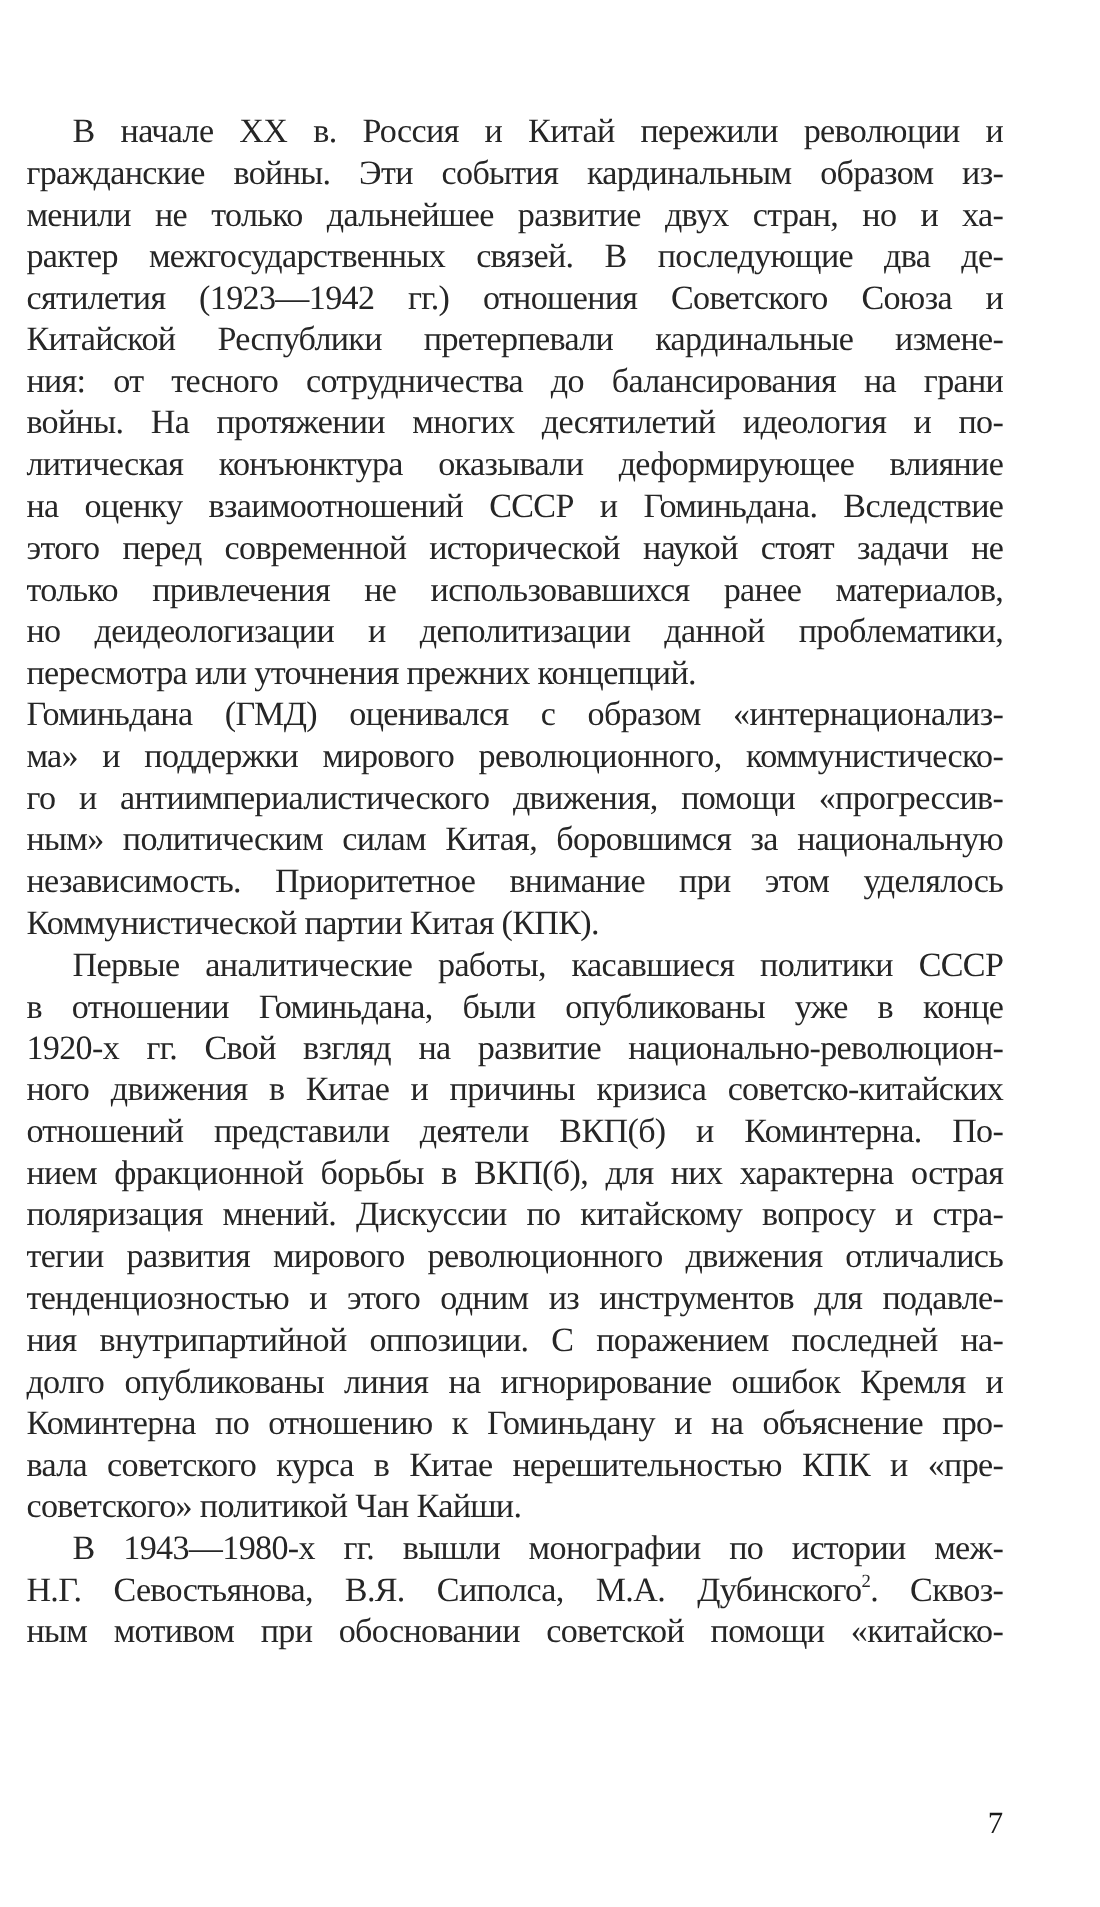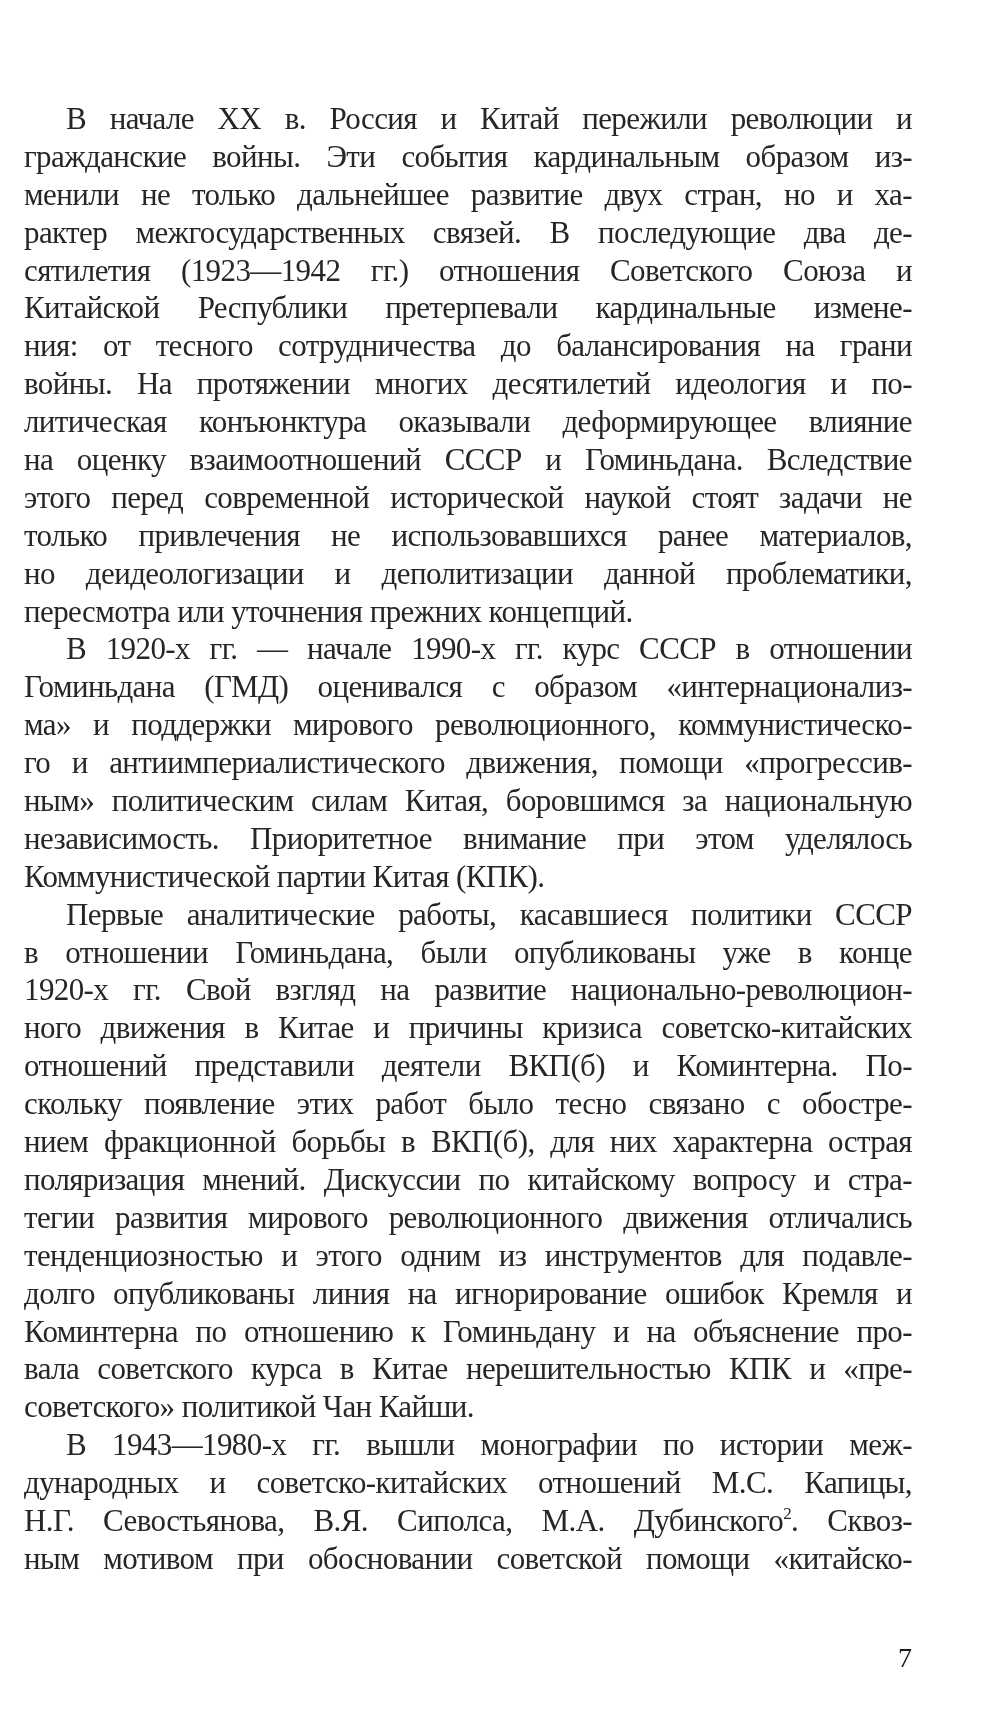--- a/index.html
+++ b/index.html
@@ -88,49 +88,47 @@
       <span class="line"><span class="txt">войны. На протяжении многих десятилетий идеология и по-</span></span>
       <span class="line"><span class="txt">литическая конъюнктура оказывали деформирующее влияние</span></span>
       <span class="line"><span class="txt">на оценку взаимоотношений СССР и Гоминьдана. Вследствие</span></span>
       <span class="line"><span class="txt">этого перед современной исторической наукой стоят задачи не</span></span>
       <span class="line"><span class="txt">только привлечения не использовавшихся ранее материалов,</span></span>
       <span class="line"><span class="txt">но деидеологизации и деполитизации данной проблематики,</span></span>
       <span class="line last"><span class="txt">пересмотра или уточнения прежних концепций.</span></span>
     </div>
 
     <div>
-      <span class="line indent"><span class="txt">В 1920-х гг. — начале 1990-х гг. курс СССР в отношении</span></span>
       <span class="line"><span class="txt">Гоминьдана (ГМД) оценивался с образом «интернационализ-</span></span>
       <span class="line"><span class="txt">ма» и поддержки мирового революционного, коммунистическо-</span></span>
       <span class="line"><span class="txt">го и антиимпериалистического движения, помощи «прогрессив-</span></span>
       <span class="line"><span class="txt">ным» политическим силам Китая, боровшимся за национальную</span></span>
       <span class="line"><span class="txt">независимость. Приоритетное внимание при этом уделялось</span></span>
       <span class="line last"><span class="txt">Коммунистической партии Китая (КПК).</span></span>
     </div>
 
     <div>
       <span class="line indent"><span class="txt">Первые аналитические работы, касавшиеся политики СССР</span></span>
       <span class="line"><span class="txt">в отношении Гоминьдана, были опубликованы уже в конце</span></span>
       <span class="line"><span class="txt">1920-х гг. Свой взгляд на развитие национально-революцион-</span></span>
       <span class="line"><span class="txt">ного движения в Китае и причины кризиса советско-китайских</span></span>
       <span class="line"><span class="txt">отношений представили деятели ВКП(б) и Коминтерна. По-</span></span>
-      <span class="line"><span class="txt">скольку появление этих работ было тесно связано с обостре-</span></span>
       <span class="line"><span class="txt">нием фракционной борьбы в ВКП(б), для них характерна острая</span></span>
       <span class="line"><span class="txt">поляризация мнений. Дискуссии по китайскому вопросу и стра-</span></span>
       <span class="line"><span class="txt">тегии развития мирового революционного движения отличались</span></span>
       <span class="line"><span class="txt">тенденциозностью и этого одним из инструментов для подавле-</span></span>
+      <span class="line"><span class="txt">ния внутрипартийной оппозиции. С поражением последней на-</span></span>
       <span class="line"><span class="txt">долго опубликованы линия на игнорирование ошибок Кремля и</span></span>
       <span class="line"><span class="txt">Коминтерна по отношению к Гоминьдану и на объяснение про-</span></span>
       <span class="line"><span class="txt">вала советского курса в Китае нерешительностью КПК и «пре-</span></span>
       <span class="line last"><span class="txt">советского» политикой Чан Кайши.</span></span>
     </div>
 
     <div>
       <span class="line indent"><span class="txt">В 1943—1980-х гг. вышли монографии по истории меж-</span></span>
-      <span class="line"><span class="txt">дународных и советско-китайских отношений М.С. Капицы,</span></span>
       <span class="line"><span class="txt"><span>Н.Г. Севостьянова, В.Я. Сиполса, М.А. Дубинского</span><sup class="fn">2</sup><span>. Сквоз-</span></span></span>
       <span class="line"><span class="txt">ным мотивом при обосновании советской помощи «китайско-</span></span>
     </div>
 
   </div>
 
   <div class="page-number">7</div>
 </div>
 
 </body></html>

